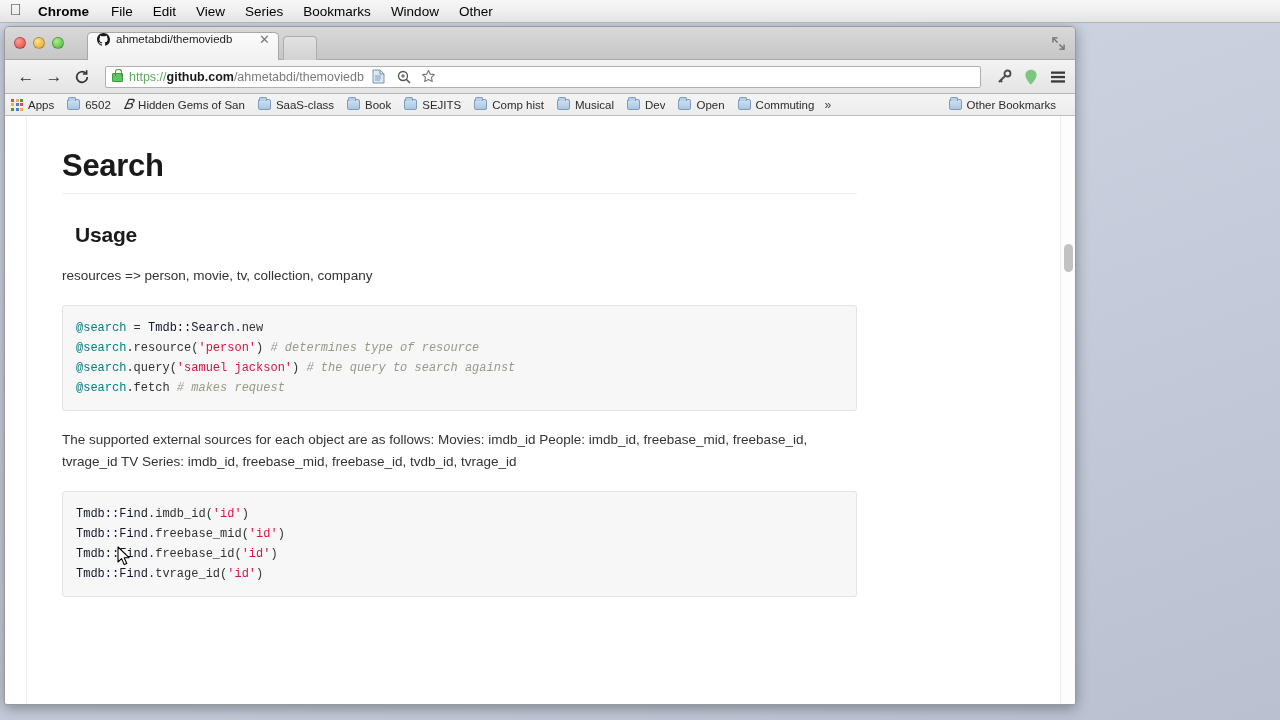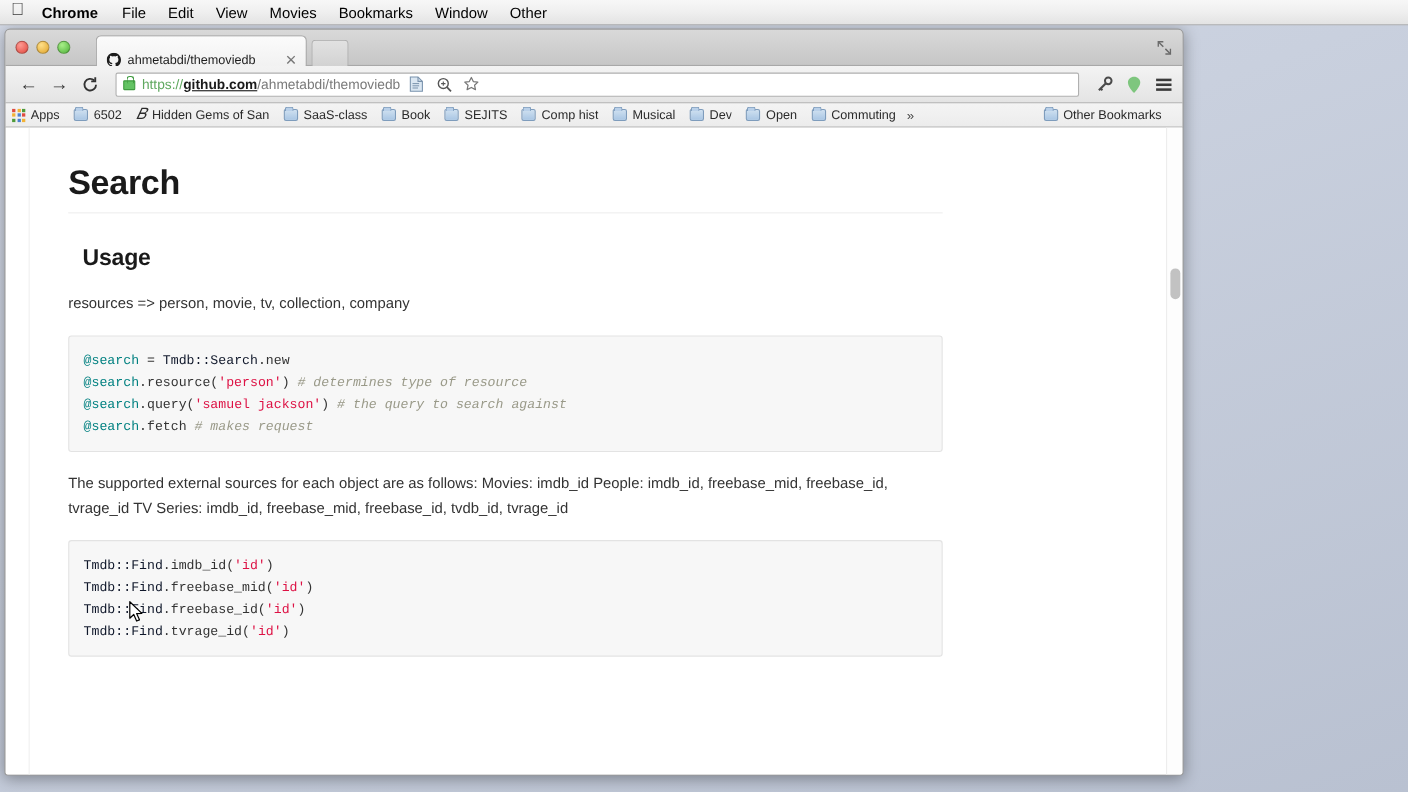--- a/index.html
+++ b/index.html
@@ -64,21 +64,21 @@
   .dot.yellow { background: radial-gradient(circle at 35% 30%, #ffe08a, #e0a42b); }
   .dot.green  { background: radial-gradient(circle at 35% 30%, #a9f08a, #4fb23a); }
 
   .tab {
     position: absolute; left: 82px; top: 5px;
     width: 192px; height: 29px;
     background: linear-gradient(to bottom, #fbfbfb, #f1f1f1);
     border: 1px solid #a8a8a8;
     border-bottom: none;
     border-radius: 5px 5px 0 0;
-    display: flex; align-items: flex-end;
+    display: flex; align-items: flex-start;
     padding: 0 6px 0 9px;
     font-size: 11.5px; color: #1d1d1d;
   }
   .tab .fav { margin-right: 6px; display: flex; align-items: center; }
   .tab .title {
     flex: 1; white-space: nowrap; overflow: hidden;
     text-overflow: ellipsis; font-size: 11.5px;
   }
   .tab .closex {
     font-size: 13px; color: #777; line-height: 1;
@@ -127,21 +127,21 @@
     border-radius: 1px; margin-right: 6px; margin-top: 2px;
   }
   .lock::before {
     content: ""; position: absolute;
     left: 2px; top: -5px; width: 5px; height: 6px;
     border: 1.5px solid #3f9b3f; border-bottom: none;
     border-radius: 3px 3px 0 0;
   }
   .url { white-space: nowrap; overflow: hidden; }
   .url .scheme { color: #5fa85f; }
-  .url .host { color: #1a1a1a; font-weight: bold; text-decoration: underline; }
+  .url .host { color: #1a1a1a; font-weight: bold; }
   .url .path { color: #7a7a7a; }
   .omni-icons { display: flex; align-items: center; gap: 7px; margin-left: 6px; }
   .tb-icon {
     width: 18px; height: 18px;
     display: flex; align-items: center; justify-content: center;
     color: #5a5a5a; font-size: 14px;
   }
   .ext-icons { display: flex; align-items: center; gap: 9px; margin-left: 8px; }
 
   
@@ -263,21 +263,21 @@
 </style>
 </head>
 <body>
 
 <div class="menubar">
   <span class="apple-logo"></span>
   <span class="mi bold">Chrome</span>
   <span class="mi">File</span>
   <span class="mi">Edit</span>
   <span class="mi">View</span>
-  <span class="mi">Movies</span>
+  <span class="mi">Series</span>
   <span class="mi">Bookmarks</span>
   <span class="mi">Window</span>
   <span class="mi">Other</span>
 </div>
 
 <div class="window">
 
   <div class="tabstrip">
     <div class="traffic">
       <span class="dot red"></span>

